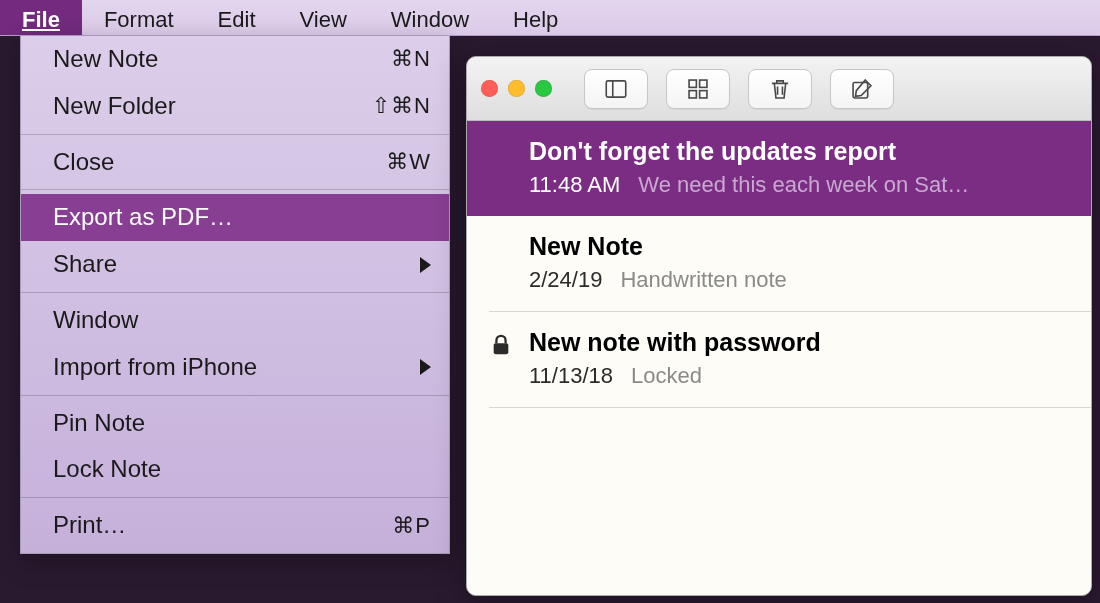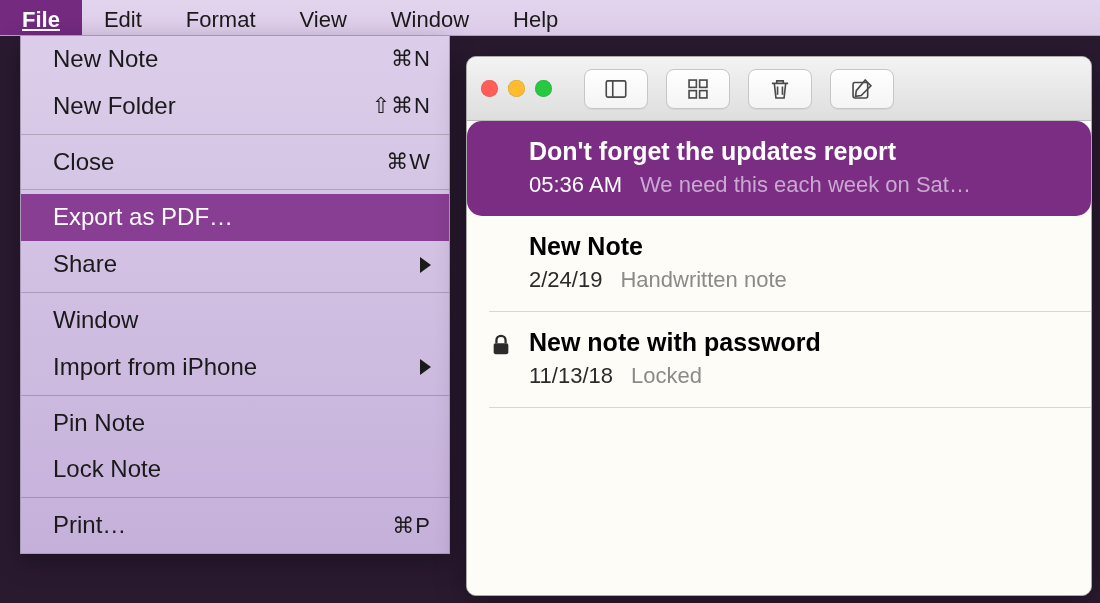--- a/index.html
+++ b/index.html
@@ -64,21 +64,21 @@
     width: 64px; height: 40px; background: linear-gradient(#ffffff,#f4f4f4);
     border: 1px solid #c6c6c6; border-radius: 8px;
     display: flex; align-items: center; justify-content: center;
     box-shadow: 0 1px 0 rgba(0,0,0,0.05);
   }
   .tool-btn svg { width: 26px; height: 26px; stroke: #4a4a4a; fill: none; stroke-width: 2; }
 
   
   .note-list { background: #fdfcf7; height: calc(100% - 64px); }
   .note {
-    padding: 16px 22px 18px 62px; position: relative; border-radius: 15px;
+    padding: 16px 22px 18px 62px; position: relative;
   }
   .note.sel { background: #7a2d82; color: #fff; }
   .note-title { font-size: 25px; font-weight: 700; }
   .note-meta { font-size: 22px; margin-top: 6px; display: flex; gap: 18px; }
   .note-meta .date { color: inherit; }
   .note:not(.sel) .note-meta .date { color: #2b2b2b; }
   .note-meta .preview { color: #c9a9d1; white-space: nowrap; overflow: hidden; text-overflow: ellipsis; }
   .note:not(.sel) .note-meta .preview { color: #8a8a8a; }
   .note-sep { height: 1px; background: #d9d7cf; margin-left: 22px; }
   .lock-ico {
@@ -86,24 +86,24 @@
   }
 </style>
 </head>
 <body>
 
 <div class="menubar">
   <div class="menu-item active">
       <span>File</span>
     </div>
   <div class="menu-item">
+      <span>Format</span>
+    </div>
+  <div class="menu-item">
       <span>Edit</span>
-    </div>
-  <div class="menu-item">
-      <span>Format</span>
     </div>
   <div class="menu-item">
       <span>View</span>
     </div>
   <div class="menu-item">
       <span>Window</span>
     </div>
   <div class="menu-item">
       <span>Help</span>
     </div>
@@ -186,21 +186,21 @@
             <path d="M20 5l7 7-12 12-7 1 1-7z"></path>
           </svg>
       </div>
     </div>
   </div>
 
   <div class="note-list">
     <div class="note sel">
       <div class="note-title">Don't forget the updates report</div>
       <div class="note-meta">
-        <span class="date">05:36 AM</span>
+        <span class="date">11:48 AM</span>
         <span class="preview">We need this each week on Sat…</span>
       </div>
     </div>
 
     <div class="note">
       <div class="note-title">New Note</div>
       <div class="note-meta">
         <span class="date">2/24/19</span>
         <span class="preview">Handwritten note</span>
       </div>

